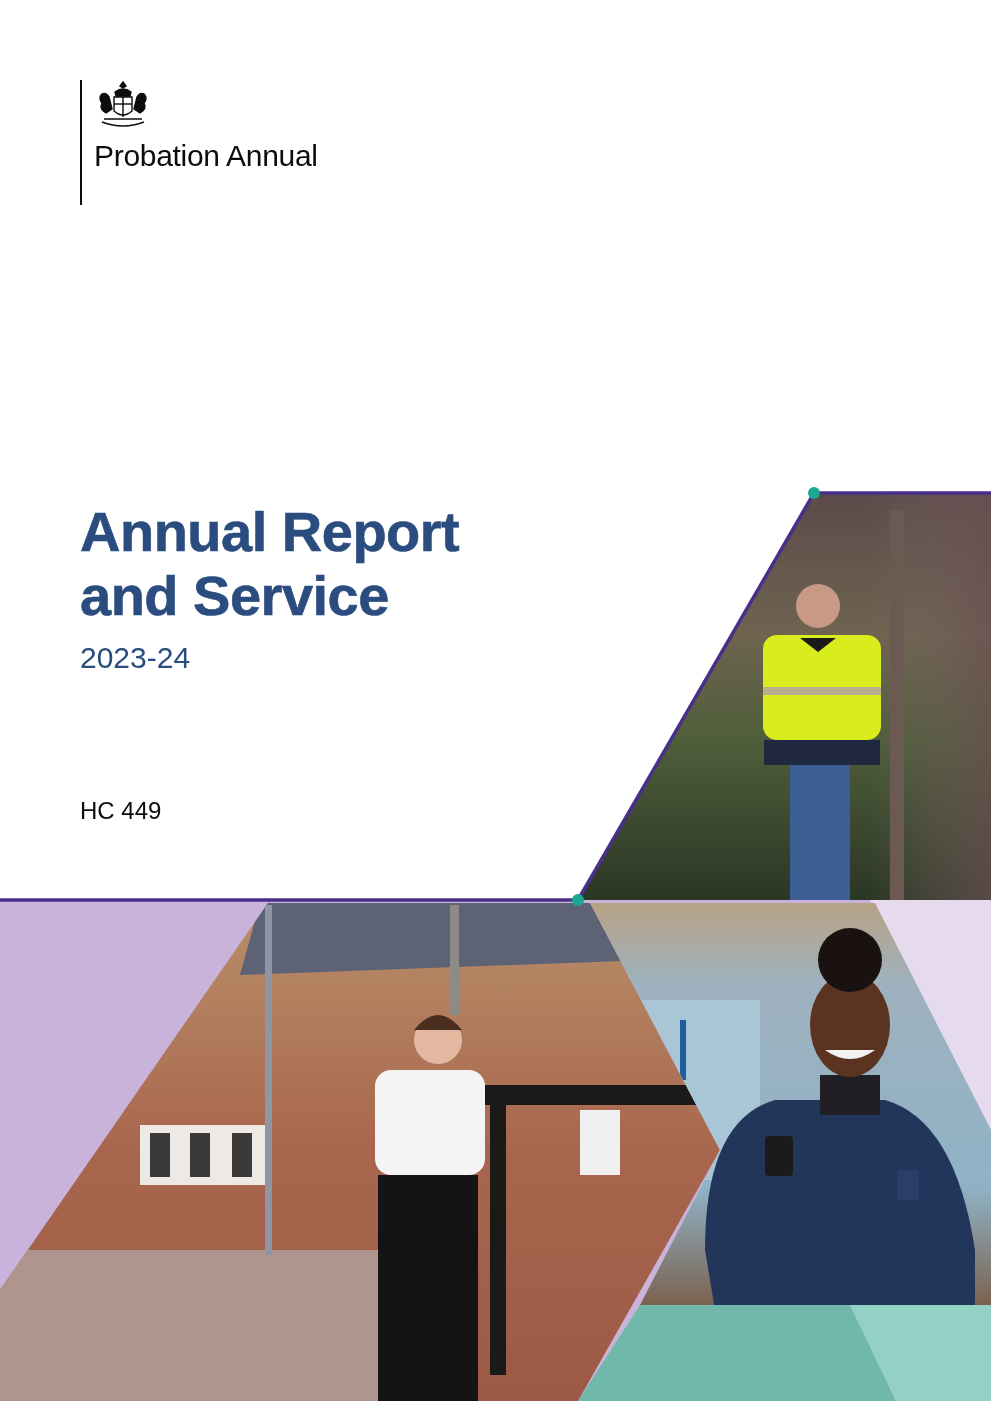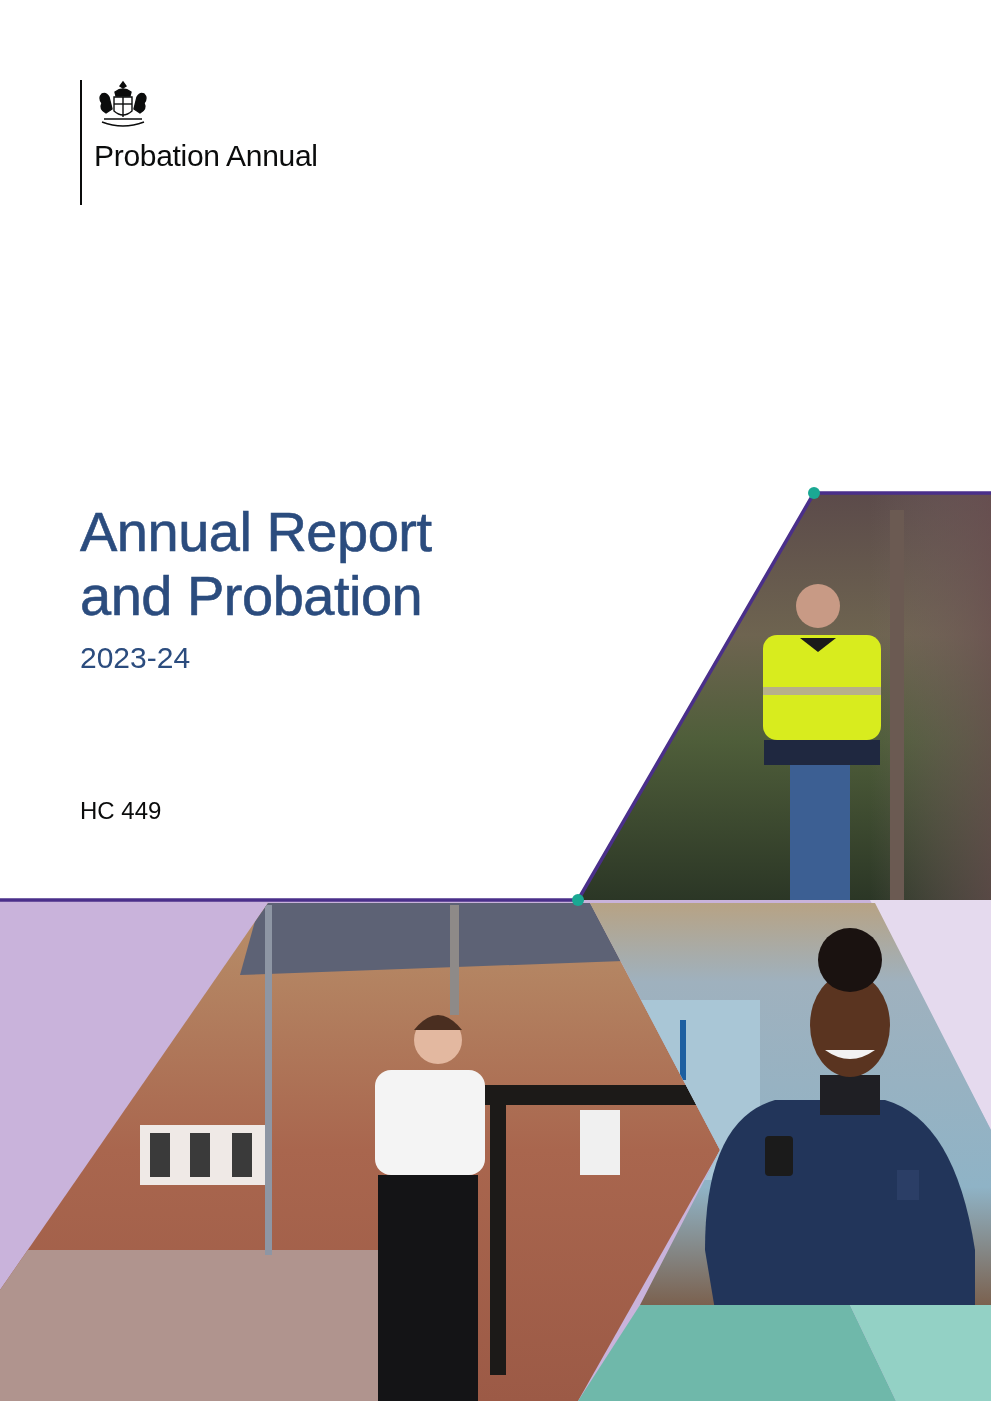--- a/index.html
+++ b/index.html
@@ -6,21 +6,21 @@
   html, body { width: 991px; height: 1401px; overflow: hidden; background: #ffffff; }
   body { position: relative; font-family: "Liberation Sans", sans-serif; }
 
   .logo-block { position: absolute; left: 80px; top: 80px; }
   .logo-rule { position: absolute; left: 0; top: 0; width: 2px; height: 125px; background: #0b0c0c; }
   .crest { position: absolute; left: 14px; top: 0px; width: 58px; height: 50px; }
   .org-name { position: absolute; left: 14px; top: 58px; width: 300px; font-size: 30px; line-height: 36px; color: #0b0c0c; letter-spacing: -0.3px; }
   .org-name span { display: block; white-space: nowrap; }
 
   .title-block { position: absolute; left: 80px; top: 500px; }
-  .title { font-size: 56px; line-height: 64px; font-weight: 400; color: #2b4c7e; letter-spacing: -0.5px; -webkit-text-stroke: 0.6px #2b4c7e; }
+  .title { font-size: 56px; line-height: 64px; font-weight: 700; color: #2b4c7e; letter-spacing: -0.5px; -webkit-text-stroke: 0.6px #2b4c7e; }
   .title span { display: block; white-space: nowrap; }
   .year { margin-top: 12px; font-size: 30px; line-height: 36px; font-weight: 400; color: #2b4c7e; }
   .hc { position: absolute; left: 80px; top: 797px; font-size: 24px; color: #0b0c0c; }
 
   .art { position: absolute; left: 0; top: 0; width: 991px; height: 1401px; pointer-events: none; }
   .art svg { width: 991px; height: 1401px; display: block; }
 </style>
 </head>
 <body>
 
@@ -40,21 +40,21 @@
     </g>
   </svg>
   <div class="org-name">
     <span>Probation Annual</span>
   </div>
 </div>
 
 <div class="title-block">
   <h1 class="title">
     <span>Annual Report</span>
-    <span>and Probation</span>
+    <span>and Service</span>
   </h1>
   <div class="year">2023-24</div>
 </div>
 <div class="hc">HC 449</div>
 
 <div class="art">
   <svg viewBox="0 0 991 1401" xmlns="http://www.w3.org/2000/svg">
     <defs>
       <linearGradient id="woods" x1="0" y1="0" x2="0" y2="1">
         <stop offset="0" stop-color="#5b4a4a"></stop>

